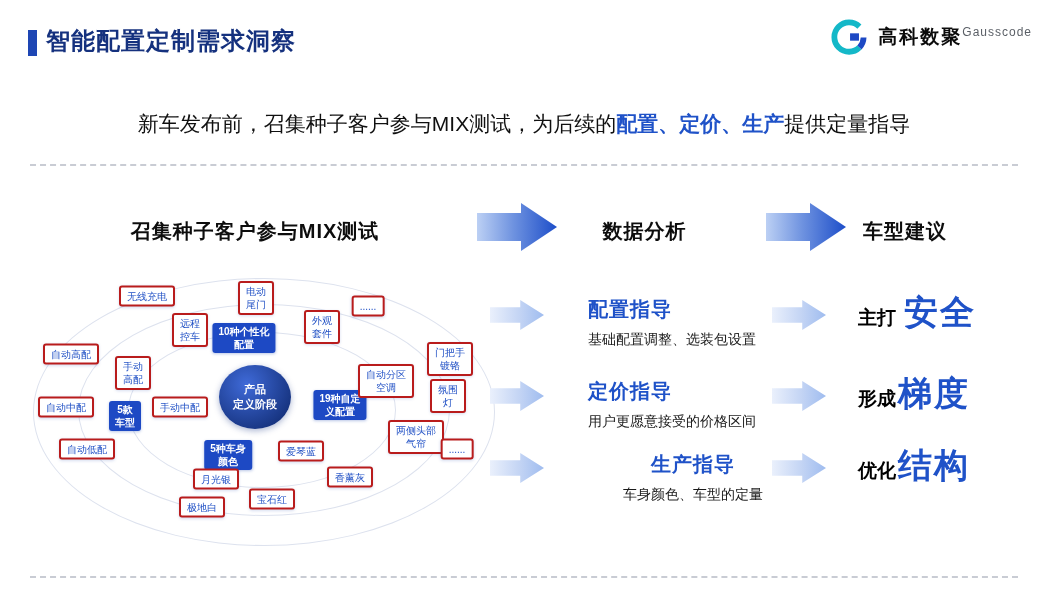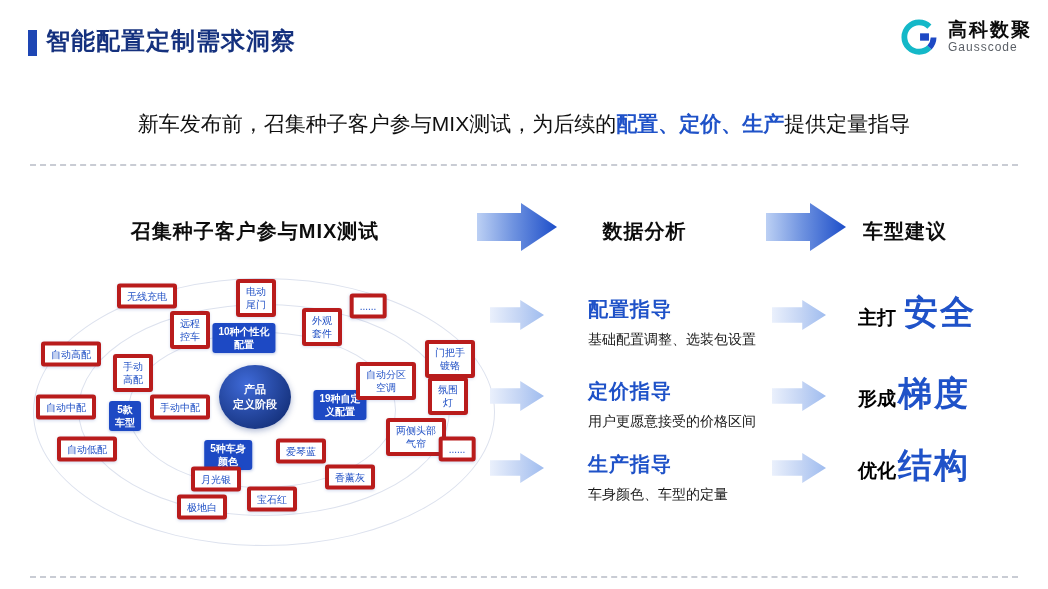--- a/index.html
+++ b/index.html
@@ -4,21 +4,21 @@
 <style>
   * { margin:0; padding:0; box-sizing:border-box; }
   html,body { background:#fff; }
   body { font-family:"Liberation Sans","DejaVu Sans",sans-serif; }
   .slide { position:relative; width:1048px; height:589px; background:#fff; overflow:hidden; }
 
   
   .title-bar { position:absolute; left:28px; top:30px; width:9px; height:26px; background:#1e46b4; }
   .page-title { position:absolute; left:46px; top:25px; font-size:24px; font-weight:bold; color:#15317e; letter-spacing:1px; }
   .logo { position:absolute; right:16px; top:16px; display:flex; align-items:center; gap:8px; }
-  .logo-text { display:flex; flex-direction:column; line-height:1.15; }
+  .logo-text { display:flex; flex-direction:row; line-height:1.15; }
   .logo-name { font-size:19px; font-weight:bold; color:#0b0b0b; letter-spacing:2px; }
   .logo-sub { font-size:12px; color:#5a5f66; letter-spacing:1px; }
 
   
   .subtitle { position:absolute; top:110px; left:0; width:100%; text-align:center; font-size:21px; color:#101010; }
   .subtitle .hl { color:#1f52c8; font-weight:bold; }
 
   .dashline { position:absolute; left:30px; right:30px; border-top:2px dashed #c9ccd4; }
   .dash-top { top:164px; }
   .dash-bottom { top:576px; }
@@ -42,30 +42,30 @@
   .sa-1 { top:300px; } .sa-2 { top:381px; } .sa-3 { top:453px; }
 
   
   .diagram { position:absolute; left:25px; top:258px; width:485px; height:290px; }
   .ellipse { position:absolute; border:1px solid #dde2ee; border-radius:50%; }
   .e1 { left:8px; top:20px; width:462px; height:268px; }
   .e2 { left:53px; top:46px; width:372px; height:212px; }
   .e3 { left:103px; top:74px; width:268px; height:156px; }
   .node { position:absolute; transform:translate(-50%,-50%); white-space:pre-line; text-align:center;
     font-size:10px; line-height:1.3; border-radius:3px; padding:2px 6px; }
-  .node.outline { background:#fff; border:4px solid #b91c1c; color:#2050c5; box-shadow:0 1px 3px rgba(40,80,180,.18); }
+  .node.outline { background:#fff; border:2px solid #b91c1c; color:#2050c5; box-shadow:0 1px 3px rgba(40,80,180,.18); }
   .node.solid { background:#1d49c4; color:#fff; font-weight:bold; box-shadow:0 1px 3px rgba(40,80,180,.32); }
   .center-node { position:absolute; left:230px; top:139px; width:72px; height:64px; transform:translate(-50%,-50%);
     border-radius:50%; background:radial-gradient(circle at 38% 30%, #3f6ad8, #16337f 78%);
     color:#fff; font-weight:bold; font-size:11px; display:flex; align-items:center; justify-content:center;
     text-align:center; white-space:pre-line; line-height:1.35; box-shadow:0 2px 6px rgba(20,50,130,.35); }
 
   
   .analysis { position:absolute; left:588px; width:210px; }
-  .an-1 { top:296px; } .an-2 { top:378px; } .an-3 { top:451px; }
+  .an-1 { top:296px; } .an-2 { top:378px; } .an-3 { top:451px;text-align:center; }
   .analysis h3 { font-size:20px; font-weight:bold; color:#1f52c8; margin-bottom:8px; letter-spacing:1px; }
   .analysis p { font-size:14px; color:#1a1a1a; }
 
   
   .suggestion { position:absolute; left:858px; display:flex; align-items:baseline; gap:2px; white-space:nowrap; }
   .sg-1 { top:290px;gap:8px; } .sg-2 { top:371px; } .sg-3 { top:443px; }
   .suggestion .prefix { font-size:19px; font-weight:bold; color:#000; }
   .suggestion .keyword { font-size:34px; font-weight:bold; color:#1f52c8; letter-spacing:2px; }
 </style>
 </head>

